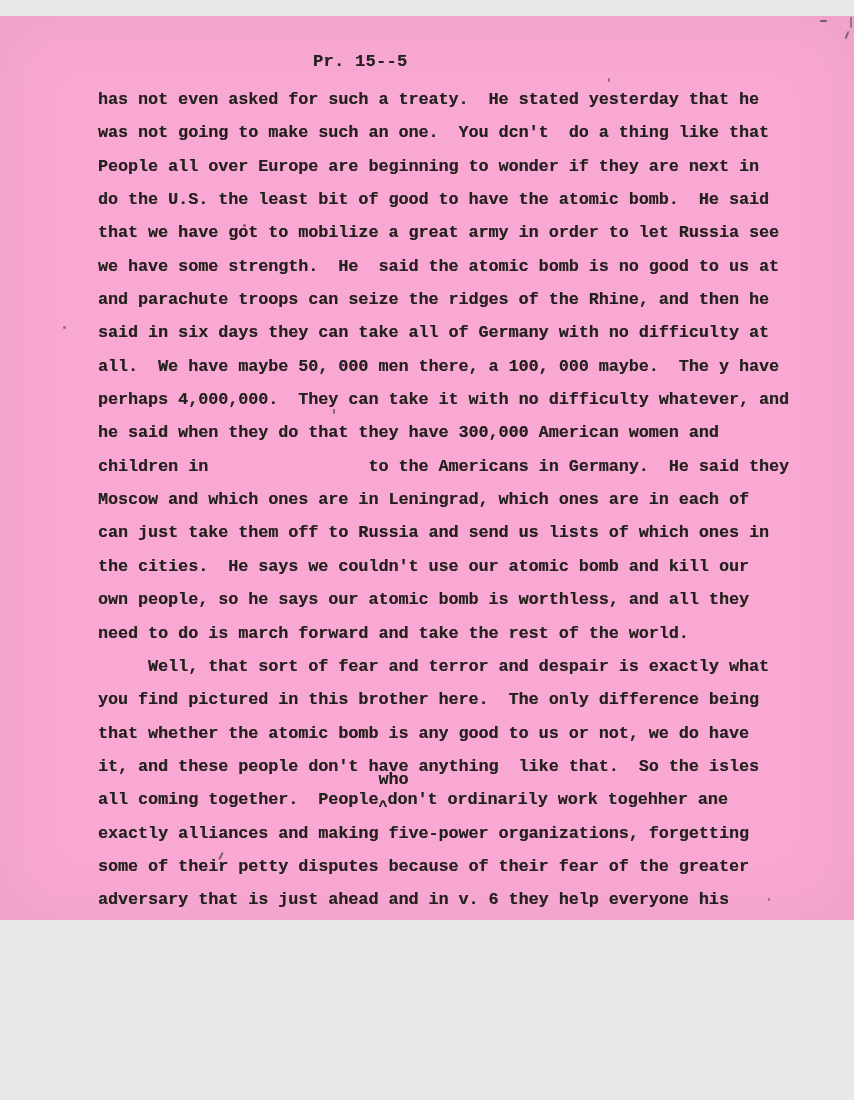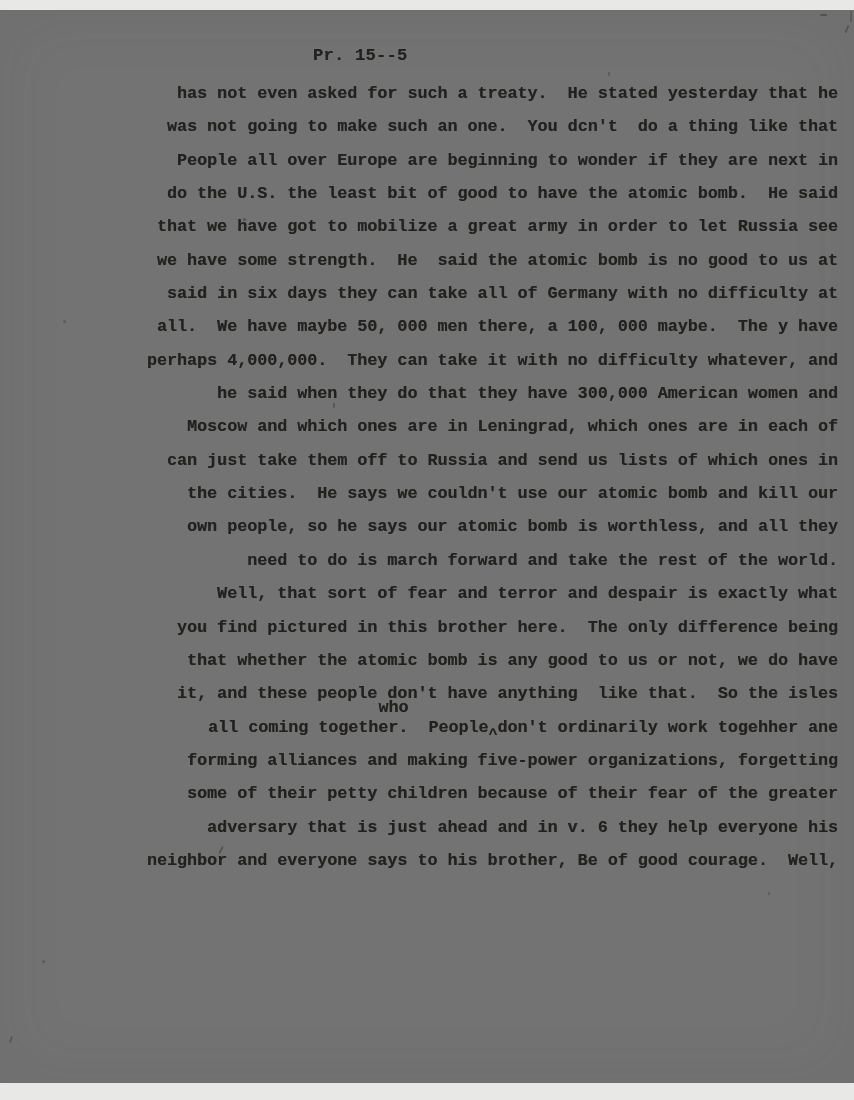--- a/index.html
+++ b/index.html
@@ -1,33 +1,33 @@
 <!DOCTYPE html>
 <html><head>
 <meta charset="utf-8">
 <style>
   html,body { margin:0; padding:0; background:#e8e8e6; }
   .doc {
     position:relative;
-    width:854px; height:1073px;
-    margin:10px auto;
-    background:#737373;
+    width:854px; height:904px;
+    margin:16px auto;
+    background:#f9a8d4;
     overflow:hidden;
     font-family:"Liberation Mono","DejaVu Sans Mono",monospace;
     font-weight:700;
     color:#23211e;
     box-shadow: inset 0 0 70px rgba(70,68,60,0.08);
   }
   .header-line {
     position:absolute; left:313px; top:36px;
     font-size:17px; line-height:20px;
     white-space:pre; letter-spacing:0.3px;
     text-shadow: 0.3px 0.2px 0.5px rgba(35,33,30,0.55);
   }
-  .body-text { position:absolute; left:98px; top:67px; width:740px;text-align:right; }
+  .body-text { position:absolute; left:98px; top:67px; width:740px; }
   .line {
     position:relative;
     height:33.35px; line-height:33.35px;
     font-size:16.7px;
     white-space:pre;
     text-shadow: 0.3px 0.2px 0.5px rgba(35,33,30,0.55);
   }
   .caret-mark { display:inline-block; transform:translateY(7px); font-size:15px; }
   .inserted-word { position:absolute; left:28ch; top:-11px; line-height:16px; }
   
@@ -54,38 +54,40 @@
 
   <div class="header-line">Pr. 15--5</div>
 
   <div class="body-text">
     <div class="line">has not even asked for such a treaty.  He stated yesterday that he</div>
     <div class="line">was not going to make such an one.  You dcn't  do a thing like that</div>
     <div class="line">People all over Europe are beginning to wonder if they are next in</div>
     <div class="line">do the U.S. the least bit of good to have the atomic bomb.  He said</div>
     <div class="line">that we have got to mobilize a great army in order to let Russia see</div>
     <div class="line">we have some strength.  He  said the atomic bomb is no good to us at</div>
+    <div class="line">and parachute troops can seize the ridges of the Rhine, and then he</div>
     <div class="line">said in six days they can take all of Germany with no difficulty at</div>
     <div class="line">all.  We have maybe 50, 000 men there, a 100, 000 maybe.  The y have</div>
     <div class="line">perhaps 4,000,000.  They can take it with no difficulty whatever, and</div>
     <div class="line">he said when they do that they have 300,000 American women and</div>
+    <div class="line">children in                to the Americans in Germany.  He said they</div>
     <div class="line">Moscow and which ones are in Leningrad, which ones are in each of</div>
     <div class="line">can just take them off to Russia and send us lists of which ones in</div>
     <div class="line">the cities.  He says we couldn't use our atomic bomb and kill our</div>
     <div class="line">own people, so he says our atomic bomb is worthless, and all they</div>
     <div class="line">need to do is march forward and take the rest of the world.</div>
     <div class="line">     Well, that sort of fear and terror and despair is exactly what</div>
     <div class="line">you find pictured in this brother here.  The only difference being</div>
     <div class="line">that whether the atomic bomb is any good to us or not, we do have</div>
     <div class="line">it, and these people don't have anything  like that.  So the isles</div>
 
     <div class="line"><span>all coming together.  People</span><span class="caret-mark">^</span><span>don't ordinarily work togehher ane</span><span class="inserted-word">who</span></div>
 
-    <div class="line">forming alliances and making five-power organizations, forgetting</div>
-    <div class="line">some of their petty children because of their fear of the greater</div>
+    <div class="line">exactly alliances and making five-power organizations, forgetting</div>
+    <div class="line">some of their petty disputes because of their fear of the greater</div>
     <div class="line">adversary that is just ahead and in v. 6 they help everyone his</div>
     <div class="line">neighbor and everyone says to his brother, Be of good courage.  Well,</div>
   </div>
 
   <div class="speck s1"></div>
   <div class="speck s2"></div>
   <div class="speck s3"></div>
   <div class="speck s4"></div>
   <div class="speck s5"></div>
   <div class="speck s6"></div>

